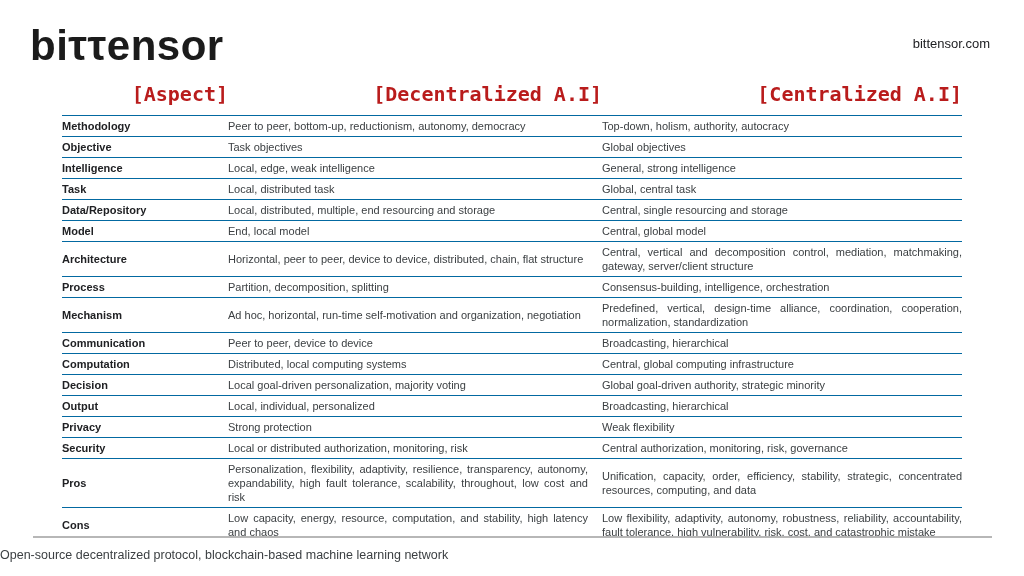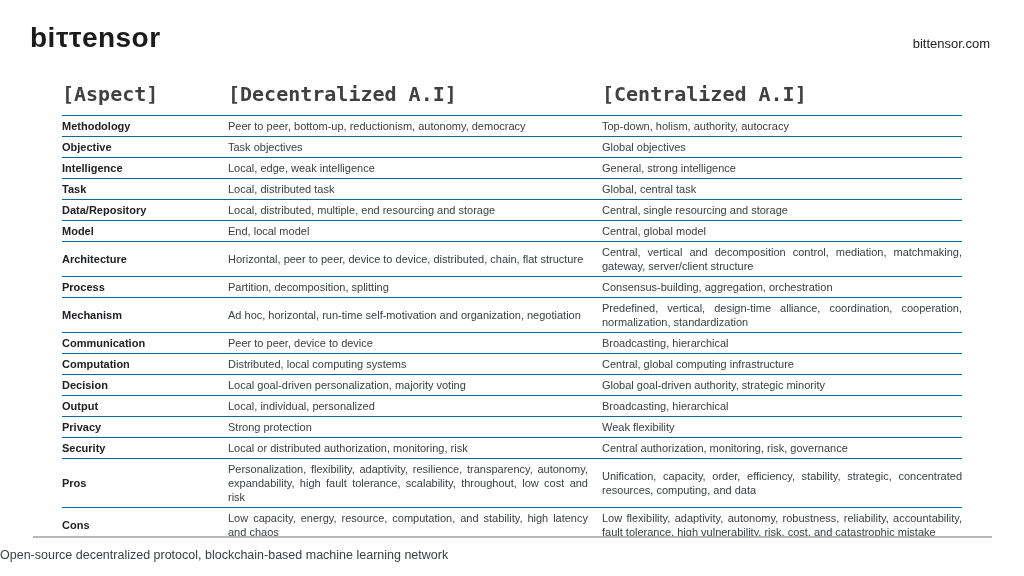--- a/index.html
+++ b/index.html
@@ -5,39 +5,39 @@
   html, body { margin: 0; padding: 0; }
   body {
     width: 1024px; height: 576px;
     background: #ffffff;
     font-family: "Liberation Sans", sans-serif;
     position: relative;
     overflow: hidden;
   }
   .logo {
     position: absolute; left: 30px; top: 22px;
-    font-size: 28px; font-weight: 600; letter-spacing: 0.5px;
+    font-size: 42px; font-weight: 600; letter-spacing: 0.5px;
     color: #1b1b1b;
   }
   .website {
     position: absolute; right: 34px; top: 36px;
     font-size: 13px; color: #202124;
     text-decoration: none; cursor: pointer;
   }
   table.cmp {
     position: absolute; left: 62px; top: 82px;
     width: 900px;
     border-collapse: collapse;
     table-layout: fixed;
   }
   table.cmp th {
     font-family: "DejaVu Sans Mono", monospace;
     font-size: 20px; font-weight: 700;
-    color: #404040;
-    text-align: left;
+    color: #b91c1c;
+    text-align: right;
     padding: 0 0 9px 0;
     white-space: nowrap;
   }
   table.cmp tbody td {
     border-top: 1px solid #0369a1;
     vertical-align: middle;
     font-size: 11px;
     line-height: 14px;
     padding: 3px 14px 3px 0;
   }
@@ -120,21 +120,21 @@
 
   <tr>
     <td class="aspect">Architecture</td>
     <td class="value">Horizontal, peer to peer, device to device, distributed, chain, flat structure</td>
     <td class="value">Central, vertical and decomposition control, mediation, matchmaking, gateway, server/client structure</td>
   </tr>
 
   <tr>
     <td class="aspect">Process</td>
     <td class="value">Partition, decomposition, splitting</td>
-    <td class="value">Consensus-building, aggregation, orchestration</td>
+    <td class="value">Consensus-building, intelligence, orchestration</td>
   </tr>
 
   <tr>
     <td class="aspect">Mechanism</td>
     <td class="value">Ad hoc, horizontal, run-time self-motivation and organization, negotiation</td>
     <td class="value">Predefined, vertical, design-time alliance, coordination, cooperation, normalization, standardization</td>
   </tr>
 
   <tr>
     <td class="aspect">Communication</td>

